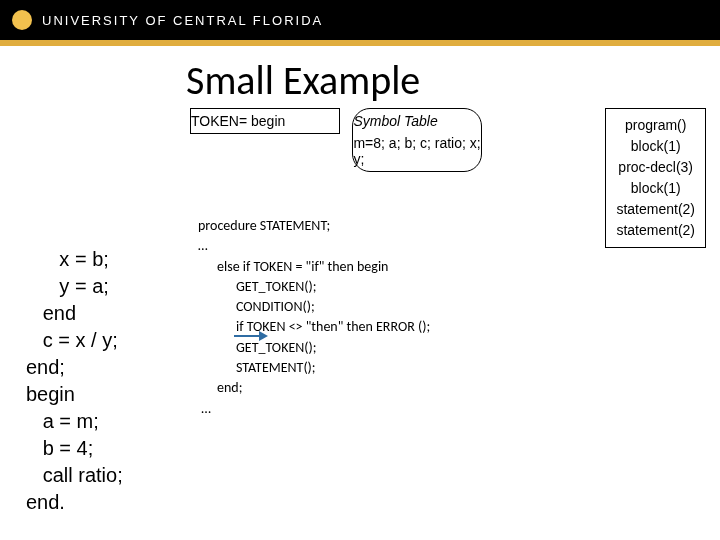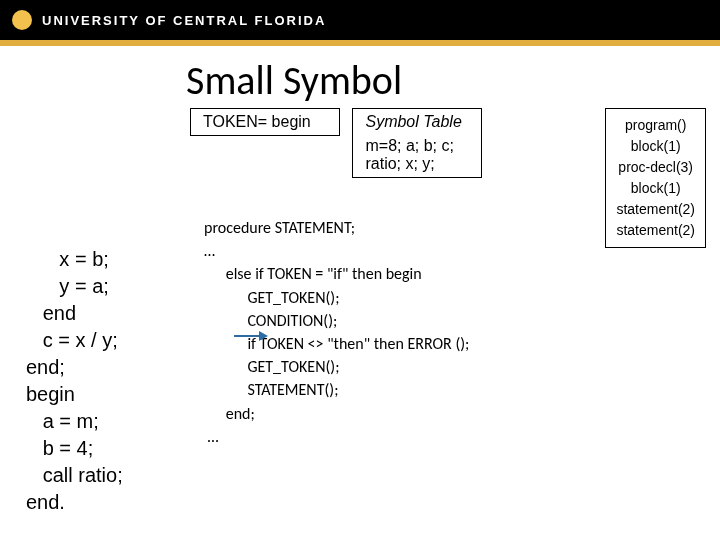--- a/index.html
+++ b/index.html
@@ -1,46 +1,46 @@
 <!DOCTYPE html>
 <html><head>
 <meta charset="utf-8">
 <style>
   * { box-sizing: border-box; }
   body { margin: 0; padding: 0; width: 720px; height: 540px; font-family: Arial, sans-serif; background: #fff; overflow: hidden; }
   .topbar { background: #000; display: flex; align-items: center; height: 40px; padding: 0 12px; }
   .pegasus { width: 20px; height: 20px; background: #f2c14e; border-radius: 50%; margin-right: 10px; }
-  .univ { color: #fff; font-size: 13px; font-weight: bold; letter-spacing: 2px; }
+  .univ { color: #fff; font-size: 13px; font-weight: normal; letter-spacing: 2px; }
   .goldbar { background: #e0ad3e; height: 6px; }
   .content { position: relative; padding: 6px 16px 0 16px; }
   .title { font-family: Calibri, sans-serif; font-size: 40px; font-weight: 400; margin: 4px 0 10px 170px; }
   .rstack-label { position: absolute; top: 24px; right: 14px; font-style: italic; font-size: 15px; }
   .boxes { position: absolute; top: 62px; left: 190px; }
-  .box { border: 1.5px solid #000; display: inline-block; vertical-align: top; padding: 4px 12px; font-size: 16px; }
+  .box { border: 1.5px solid #000; display: inline-block; vertical-align: top; padding: 4px 0; font-size: 14px; }
   .tokbox { width: 150px; }
-  .symbox { width: 130px; margin-left: 8px; }
+  .symbox { width: 130px; margin-left: 8px; border-radius: 18px; }
   .symlabel { font-style: italic; display:block; margin-bottom:6px;}
   .rstack-box { position: absolute; top: 62px; right: 14px; border: 1.5px solid #000; padding: 6px 10px; font-size: 14px; line-height: 1.5; text-align: center; }
   .code-left { position: absolute; top: 200px; left: 26px; font-family: Liberation Sans, sans-serif; font-size: 20px; line-height: 1.35; white-space: pre; }
-  .proc { position: absolute; top: 170px; left: 204px; font-family: Calibri, sans-serif; font-size: 16px; line-height: 1.45; white-space: pre; }
+  .proc { position: absolute; top: 170px; left: 198px; font-family: Calibri, sans-serif; font-size: 14px; line-height: 1.45; white-space: pre; }
   .arrow { position: absolute; top: 285px; left: 234px; width: 34px; height: 10px; }
   .arrow .line { position:absolute; top:4px; left:0; width:26px; height:2px; background:#2e6ca3; }
   .arrow .head { position:absolute; top:0; left:25px; width:0; height:0; border-top:5px solid transparent; border-bottom:5px solid transparent; border-left:9px solid #2e6ca3; }
 </style>
 </head>
 <body>
 
 <div class="topbar">
   <div class="pegasus"></div>
   <div class="univ">UNIVERSITY OF CENTRAL FLORIDA</div>
 </div>
 <div class="goldbar"></div>
 
 <div class="content">
-  <div class="title">Small Symbol</div>
+  <div class="title">Small Example</div>
 
   <div class="boxes">
     <div class="box tokbox">
       <span>TOKEN= begin</span>
     </div>
     <div class="box symbox">
       <span class="symlabel">Symbol Table</span>
       <span>m=8; a; b; c; ratio; x; y;</span>
     </div>
   </div>

